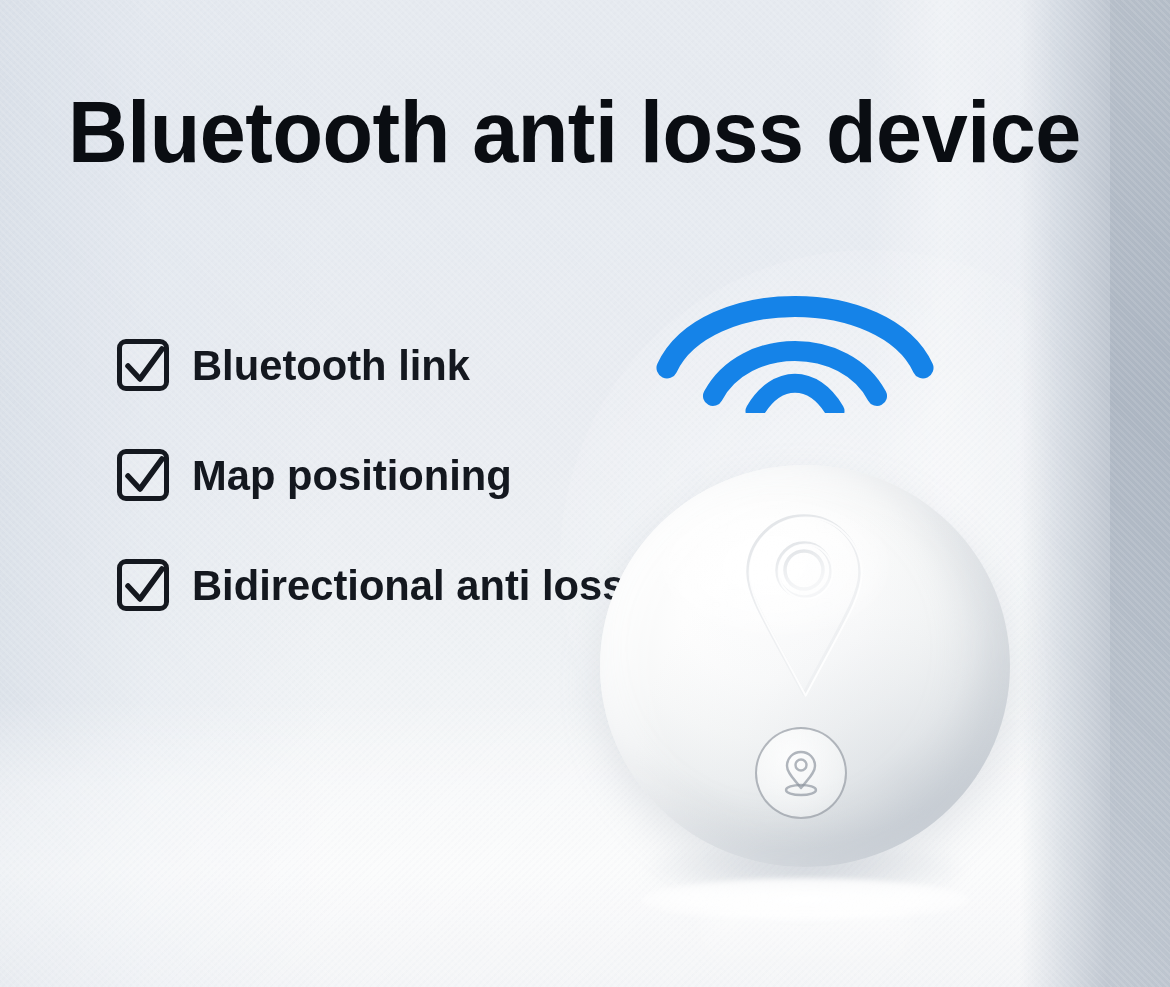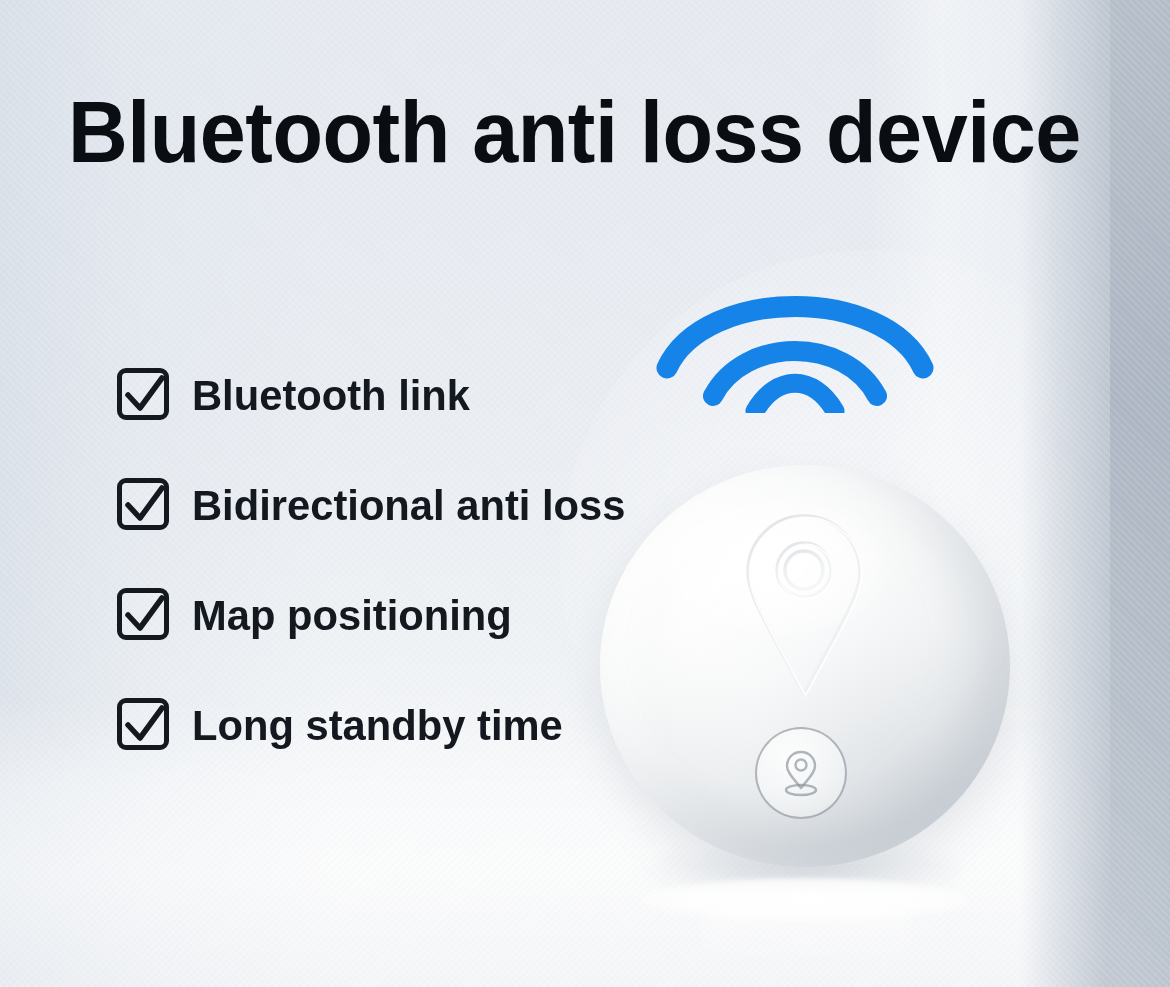--- a/index.html
+++ b/index.html
@@ -116,21 +116,21 @@
   .features {
     position: absolute;
     left: 117px;
     top: 310px;
     width: 640px;
   }
   .feature-row {
     position: relative;
     height: 110px;
     display: flex;
-    align-items: flex-end;
+    align-items: center;
   }
   .checkbox {
     position: relative;
     width: 52px;
     height: 52px;
     flex: 0 0 52px;
     border: 5px solid #14181f;
     border-radius: 9px;
     box-sizing: border-box;
     background: rgba(255,255,255,0.12);
@@ -301,40 +301,32 @@
       <span class="feature-label">Bluetooth link</span>
     </div>
 
 
     <div class="feature-row">
       <span class="checkbox">
         <svg viewBox="0 0 50 52" aria-hidden="true">
           <path d="M9 27 L21 40 L43 10" fill="none" stroke="#14181f" stroke-width="5.5" stroke-linecap="round" stroke-linejoin="round"></path>
         </svg>
       </span>
-      <span class="feature-label">Bidirectional anti loss</span>
+      <span class="feature-label">Map positioning</span>
     </div>
 
     <div class="feature-row">
       <span class="checkbox">
         <svg viewBox="0 0 50 52" aria-hidden="true">
           <path d="M9 27 L21 40 L43 10" fill="none" stroke="#14181f" stroke-width="5.5" stroke-linecap="round" stroke-linejoin="round"></path>
         </svg>
       </span>
-      <span class="feature-label">Map positioning</span>
-    </div>
-
-    <div class="feature-row">
-      <span class="checkbox">
-        <svg viewBox="0 0 50 52" aria-hidden="true">
-          <path d="M9 27 L21 40 L43 10" fill="none" stroke="#14181f" stroke-width="5.5" stroke-linecap="round" stroke-linejoin="round"></path>
-        </svg>
-      </span>
-      <span class="feature-label">Long standby time</span>
-    </div>
+      <span class="feature-label">Bidirectional anti loss</span>
+    </div>
+
 
   </div>
 
   <div class="wifi">
     <svg viewBox="0 0 280 145" aria-hidden="true">
       <g fill="none" stroke="#1583E8" stroke-linecap="round">
         <path d="M12 100 C 50 18, 230 18, 268 100" stroke-width="21"></path>
         <path d="M58 128 C 90 68, 190 68, 222 128" stroke-width="20"></path>
         <path d="M100 143 C 122 106, 158 106, 180 143" stroke-width="19"></path>
       </g>

